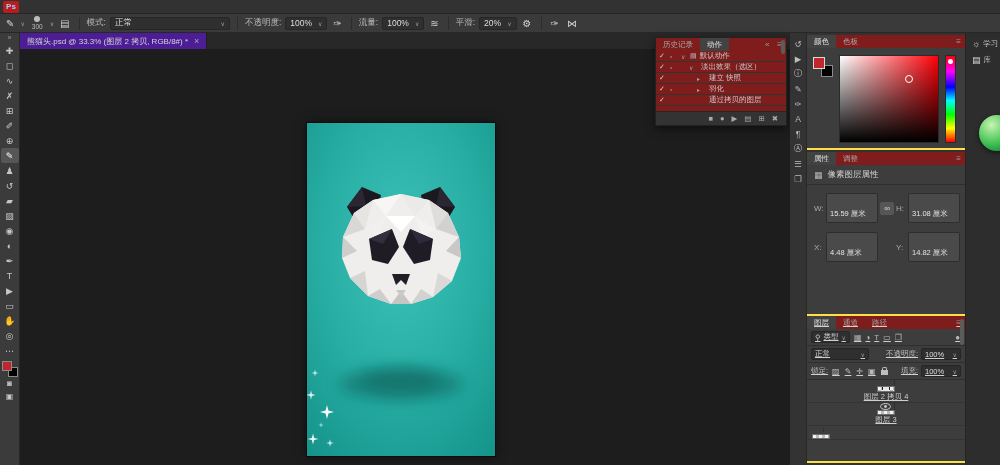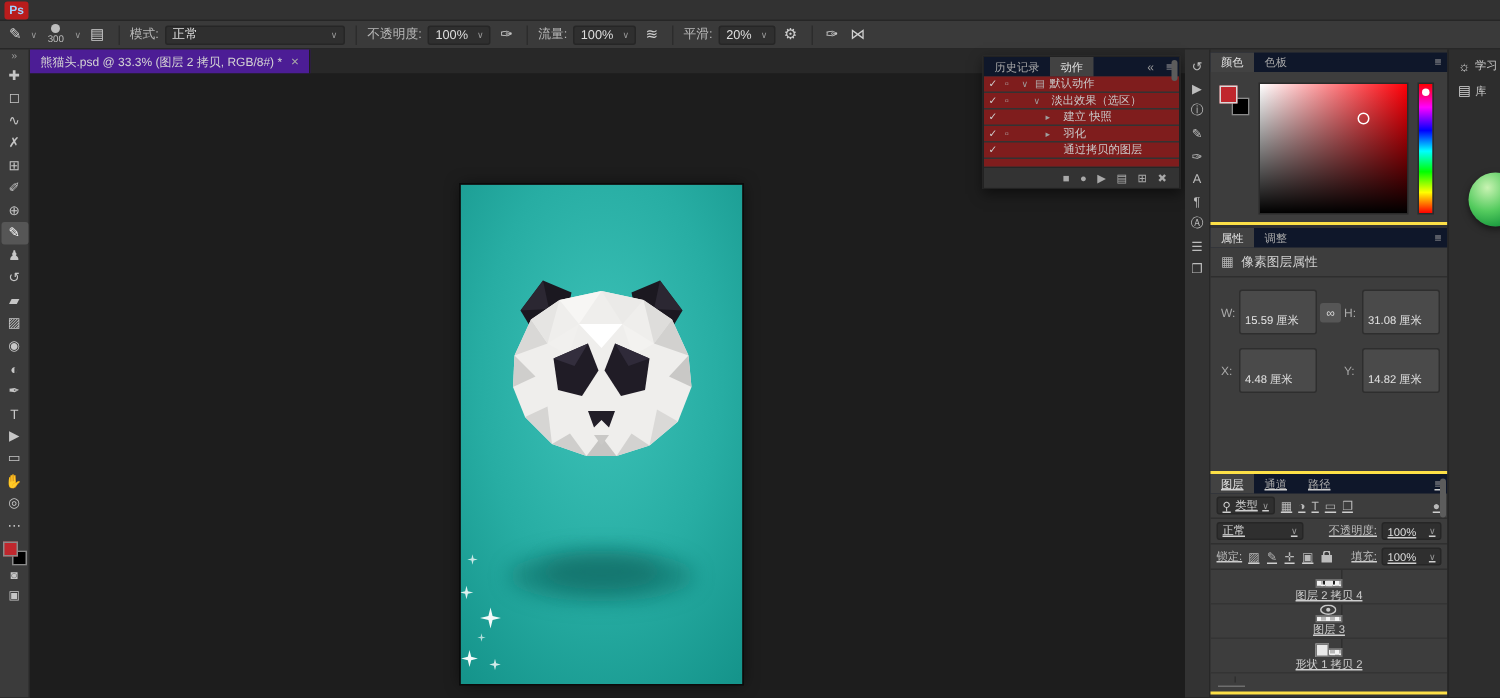--- a/index.html
+++ b/index.html
@@ -48,21 +48,21 @@
 
   
   #pasteboard { position:absolute; left:20px; top:49px; width:770px; height:416px; background:#1d1d1d; }
   #canvas { position:absolute; left:307px; top:123px; width:188px; height:333px;
     outline:1px solid #0b0b0b; box-shadow:0 0 10px rgba(0,0,0,.6); }
   #canvas svg { display:block; }
 
   
   #actions-panel { position:absolute; left:655px; top:37px; width:132px; height:89px;
     background:#3a3a3a; border:1px solid #222; box-shadow:0 3px 8px rgba(0,0,0,.5); font-size:7.5px; }
-  .panel-header { height:13px; background:#0f172a; display:flex; align-items:center; }
+  .panel-header { height:13px; background:#7f1d1d; display:flex; align-items:center; }
   .panel-tab { padding:0 7px; height:13px; line-height:13px; color:#a9a9a9; font-size:7.5px; }
   .panel-tab.active { background:#424242; color:#e2e2e2; }
   .panel-header .spacer { flex:1; }
   .hdr-ic { color:#9a9a9a; font-size:8px; padding:0 4px; }
   #actions-list { position:relative; height:60px; overflow:hidden; background:#7f1d1d; }
   .act-row { height:11px; display:flex; align-items:center; gap:3px; border-bottom:1px solid #333333;
     color:#c9c9c9; padding-left:3px; }
   .act-row .chk { color:#cfcfcf; width:8px; font-size:7px; }
   .act-row .dlg { width:8px; font-size:7px; color:#b5b5b5; }
   .act-row .exp { width:6px; font-size:6px; color:#9f9f9f; }
@@ -508,27 +508,20 @@
           <span class="eye-well on">
             <svg width="11" height="7" viewBox="0 0 11 7">
               <ellipse cx="5.5" cy="3.5" rx="5" ry="3" fill="none" stroke="#c9c9c9" stroke-width="1"></ellipse>
               <circle cx="5.5" cy="3.5" r="1.4" fill="#c9c9c9"></circle>
             </svg>
           </span>
           <span class="layer-thumb checker"></span>
           <span class="layer-name">图层 3</span>
         </div>
 
-        <div class="layer-row">
-          <span class="eye-well off">
-            
-          </span>
-          <span class="layer-thumb shape"></span>
-          <span class="layer-name">形状 1 拷贝 2</span>
-        </div>
 
         <div class="layer-row partial">
           <span class="eye-well off">
             
           </span>
           <span class="layer-thumb checker"></span>
           <span class="layer-name"></span>
         </div>
       </div>
     <div id="lp-scroll"></div>

